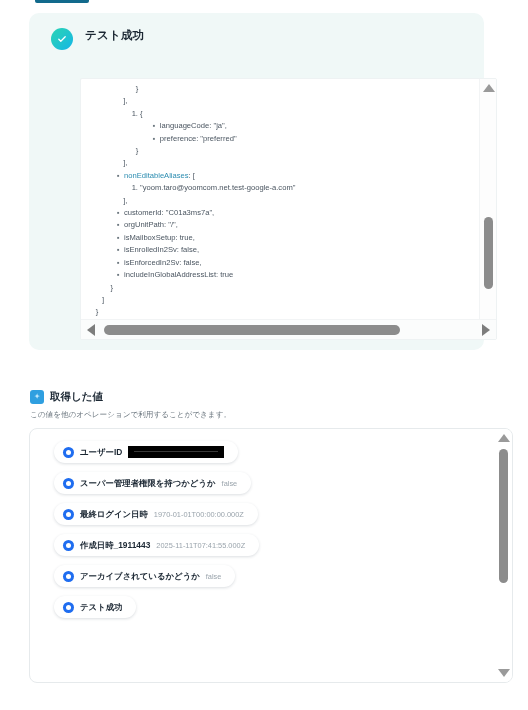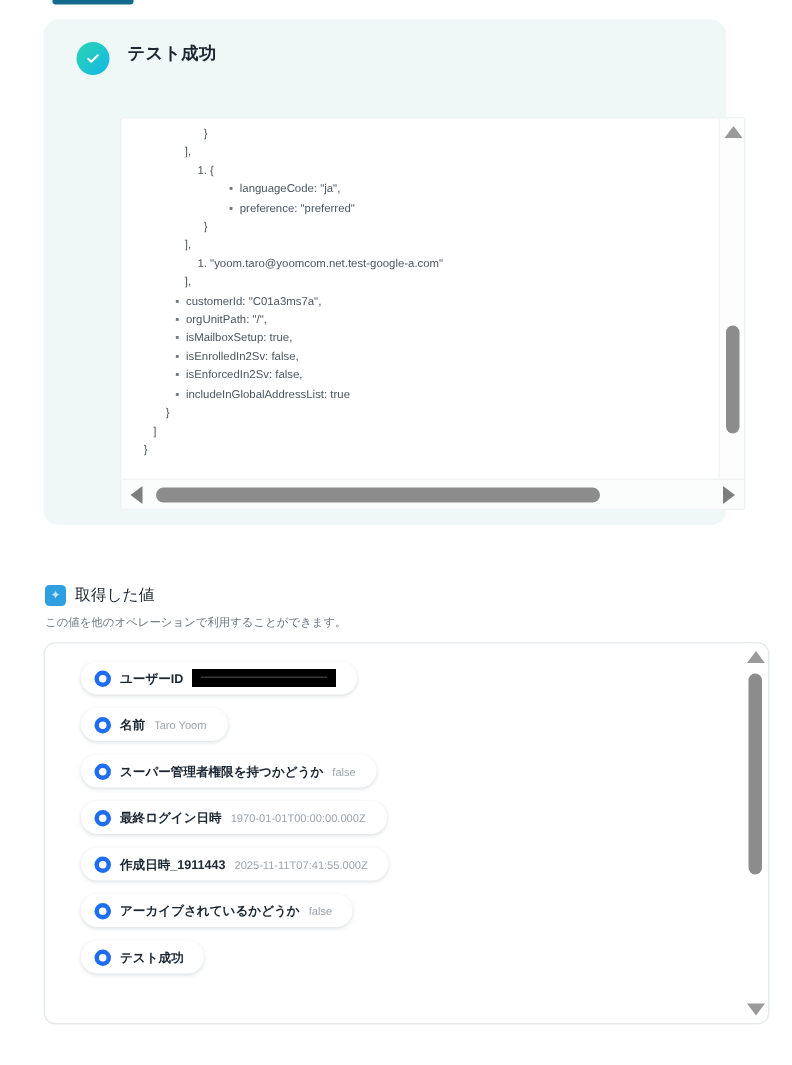--- a/index.html
+++ b/index.html
@@ -144,21 +144,21 @@
     flex: none;
   }
   .values-badge span {
     color: #bfe6fa;
     font-size: 8px;
     font-weight: bold;
     line-height: 1;
   }
   .values-heading {
     font-size: 10.5px;
-    font-weight: normal;
+    font-weight: bold;
     color: #1b2733;
   }
   .values-sub {
     position: absolute;
     left: 30px; top: 410px;
     font-size: 7.6px;
     color: #6d7880;
     text-align: right;
   }
 
@@ -251,20 +251,21 @@
 
   <div class="json-viewer">
     <div class="json-body" id="json-body">
         <div class="json-line">&nbsp;&nbsp;&nbsp;&nbsp;&nbsp;&nbsp;&nbsp;&nbsp;&nbsp;&nbsp;&nbsp;&nbsp;&nbsp;&nbsp;&nbsp;&nbsp;&nbsp;&nbsp;&nbsp;&nbsp;&nbsp;&nbsp;&nbsp;&nbsp;&nbsp;&nbsp;}</div>
         <div class="json-line">&nbsp;&nbsp;&nbsp;&nbsp;&nbsp;&nbsp;&nbsp;&nbsp;&nbsp;&nbsp;&nbsp;&nbsp;&nbsp;&nbsp;&nbsp;&nbsp;&nbsp;&nbsp;&nbsp;&nbsp;],</div>
         <div class="json-line">&nbsp;&nbsp;&nbsp;&nbsp;&nbsp;&nbsp;&nbsp;&nbsp;&nbsp;&nbsp;&nbsp;&nbsp;&nbsp;&nbsp;&nbsp;&nbsp;&nbsp;&nbsp;&nbsp;&nbsp;&nbsp;&nbsp;&nbsp;&nbsp;1.&nbsp;{</div>
         <div class="json-line">&nbsp;&nbsp;&nbsp;&nbsp;&nbsp;&nbsp;&nbsp;&nbsp;&nbsp;&nbsp;&nbsp;&nbsp;&nbsp;&nbsp;&nbsp;&nbsp;&nbsp;&nbsp;&nbsp;&nbsp;&nbsp;&nbsp;&nbsp;&nbsp;&nbsp;&nbsp;&nbsp;&nbsp;&nbsp;&nbsp;&nbsp;&nbsp;&nbsp;&nbsp;<span class="bullet">▪</span>&nbsp;languageCode:&nbsp;"ja",</div>
         <div class="json-line">&nbsp;&nbsp;&nbsp;&nbsp;&nbsp;&nbsp;&nbsp;&nbsp;&nbsp;&nbsp;&nbsp;&nbsp;&nbsp;&nbsp;&nbsp;&nbsp;&nbsp;&nbsp;&nbsp;&nbsp;&nbsp;&nbsp;&nbsp;&nbsp;&nbsp;&nbsp;&nbsp;&nbsp;&nbsp;&nbsp;&nbsp;&nbsp;&nbsp;&nbsp;<span class="bullet">▪</span>&nbsp;preference:&nbsp;"preferred"</div>
         <div class="json-line">&nbsp;&nbsp;&nbsp;&nbsp;&nbsp;&nbsp;&nbsp;&nbsp;&nbsp;&nbsp;&nbsp;&nbsp;&nbsp;&nbsp;&nbsp;&nbsp;&nbsp;&nbsp;&nbsp;&nbsp;&nbsp;&nbsp;&nbsp;&nbsp;&nbsp;&nbsp;}</div>
         <div class="json-line">&nbsp;&nbsp;&nbsp;&nbsp;&nbsp;&nbsp;&nbsp;&nbsp;&nbsp;&nbsp;&nbsp;&nbsp;&nbsp;&nbsp;&nbsp;&nbsp;&nbsp;&nbsp;&nbsp;&nbsp;],</div>
+        <div class="json-line">&nbsp;&nbsp;&nbsp;&nbsp;&nbsp;&nbsp;&nbsp;&nbsp;&nbsp;&nbsp;&nbsp;&nbsp;&nbsp;&nbsp;&nbsp;&nbsp;&nbsp;<span class="bullet">▪</span>&nbsp;<span class="key">nonEditableAliases</span>:&nbsp;[</div>
         <div class="json-line">&nbsp;&nbsp;&nbsp;&nbsp;&nbsp;&nbsp;&nbsp;&nbsp;&nbsp;&nbsp;&nbsp;&nbsp;&nbsp;&nbsp;&nbsp;&nbsp;&nbsp;&nbsp;&nbsp;&nbsp;&nbsp;&nbsp;&nbsp;&nbsp;1.&nbsp;"yoom.taro@yoomcom.net.test-google-a.com"</div>
         <div class="json-line">&nbsp;&nbsp;&nbsp;&nbsp;&nbsp;&nbsp;&nbsp;&nbsp;&nbsp;&nbsp;&nbsp;&nbsp;&nbsp;&nbsp;&nbsp;&nbsp;&nbsp;&nbsp;&nbsp;&nbsp;],</div>
         <div class="json-line">&nbsp;&nbsp;&nbsp;&nbsp;&nbsp;&nbsp;&nbsp;&nbsp;&nbsp;&nbsp;&nbsp;&nbsp;&nbsp;&nbsp;&nbsp;&nbsp;&nbsp;<span class="bullet">▪</span>&nbsp;customerId:&nbsp;"C01a3ms7a",</div>
         <div class="json-line">&nbsp;&nbsp;&nbsp;&nbsp;&nbsp;&nbsp;&nbsp;&nbsp;&nbsp;&nbsp;&nbsp;&nbsp;&nbsp;&nbsp;&nbsp;&nbsp;&nbsp;<span class="bullet">▪</span>&nbsp;orgUnitPath:&nbsp;"/",</div>
         <div class="json-line">&nbsp;&nbsp;&nbsp;&nbsp;&nbsp;&nbsp;&nbsp;&nbsp;&nbsp;&nbsp;&nbsp;&nbsp;&nbsp;&nbsp;&nbsp;&nbsp;&nbsp;<span class="bullet">▪</span>&nbsp;isMailboxSetup:&nbsp;true,</div>
         <div class="json-line">&nbsp;&nbsp;&nbsp;&nbsp;&nbsp;&nbsp;&nbsp;&nbsp;&nbsp;&nbsp;&nbsp;&nbsp;&nbsp;&nbsp;&nbsp;&nbsp;&nbsp;<span class="bullet">▪</span>&nbsp;isEnrolledIn2Sv:&nbsp;false,</div>
         <div class="json-line">&nbsp;&nbsp;&nbsp;&nbsp;&nbsp;&nbsp;&nbsp;&nbsp;&nbsp;&nbsp;&nbsp;&nbsp;&nbsp;&nbsp;&nbsp;&nbsp;&nbsp;<span class="bullet">▪</span>&nbsp;isEnforcedIn2Sv:&nbsp;false,</div>
         <div class="json-line">&nbsp;&nbsp;&nbsp;&nbsp;&nbsp;&nbsp;&nbsp;&nbsp;&nbsp;&nbsp;&nbsp;&nbsp;&nbsp;&nbsp;&nbsp;&nbsp;&nbsp;<span class="bullet">▪</span>&nbsp;includeInGlobalAddressList:&nbsp;true</div>
         <div class="json-line">&nbsp;&nbsp;&nbsp;&nbsp;&nbsp;&nbsp;&nbsp;&nbsp;&nbsp;&nbsp;&nbsp;&nbsp;&nbsp;&nbsp;}</div>
         <div class="json-line">&nbsp;&nbsp;&nbsp;&nbsp;&nbsp;&nbsp;&nbsp;&nbsp;&nbsp;&nbsp;]</div>
@@ -296,25 +297,20 @@
 
 <div class="values-card">
   <div class="values-list" id="values-list">
       <div class="chip-row"><div class="value-chip">
           <span class="dot-icon"></span>
           <span class="chip-label">ユーザーID</span>
           <span class="redacted"></span>
         </div></div>
       <div class="chip-row"><div class="value-chip">
           <span class="dot-icon"></span>
-          <span class="chip-label">名前</span>
-          <span class="chip-value">Taro Yoom</span>
-        </div></div>
-      <div class="chip-row"><div class="value-chip">
-          <span class="dot-icon"></span>
           <span class="chip-label">スーパー管理者権限を持つかどうか</span>
           <span class="chip-value">false</span>
         </div></div>
       <div class="chip-row"><div class="value-chip">
           <span class="dot-icon"></span>
           <span class="chip-label">最終ログイン日時</span>
           <span class="chip-value">1970-01-01T00:00:00.000Z</span>
         </div></div>
       <div class="chip-row"><div class="value-chip">
           <span class="dot-icon"></span>

